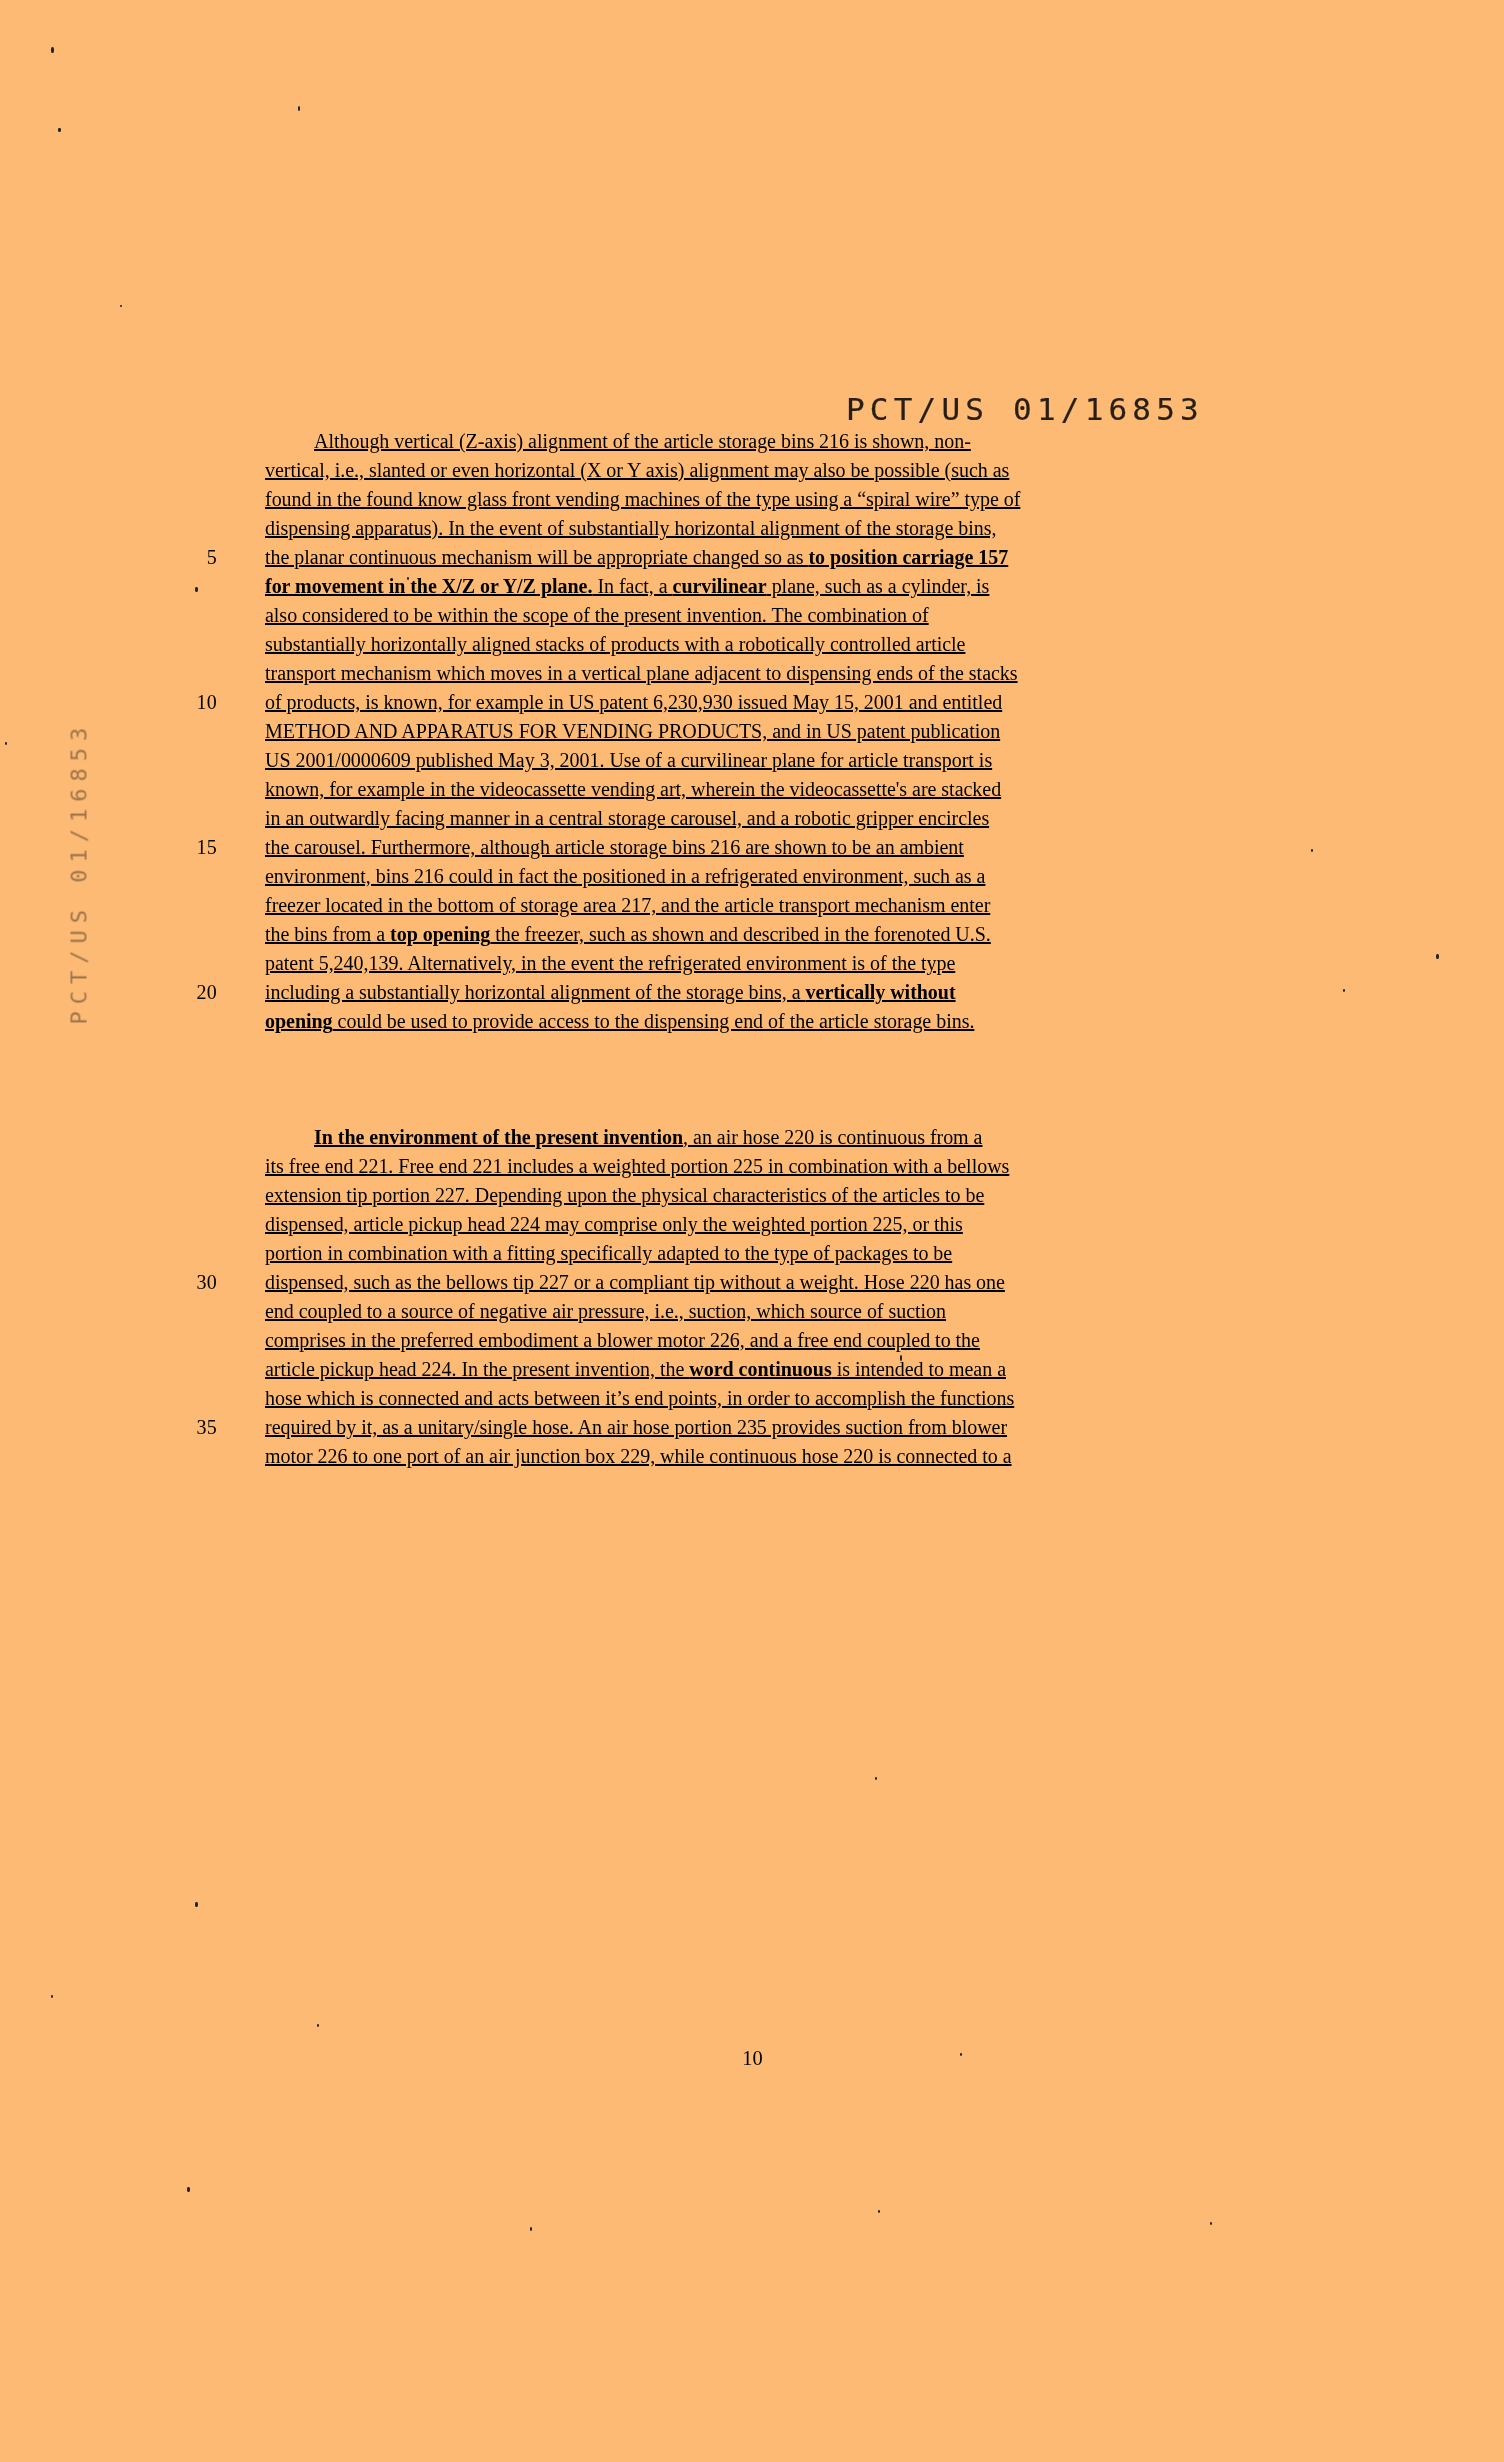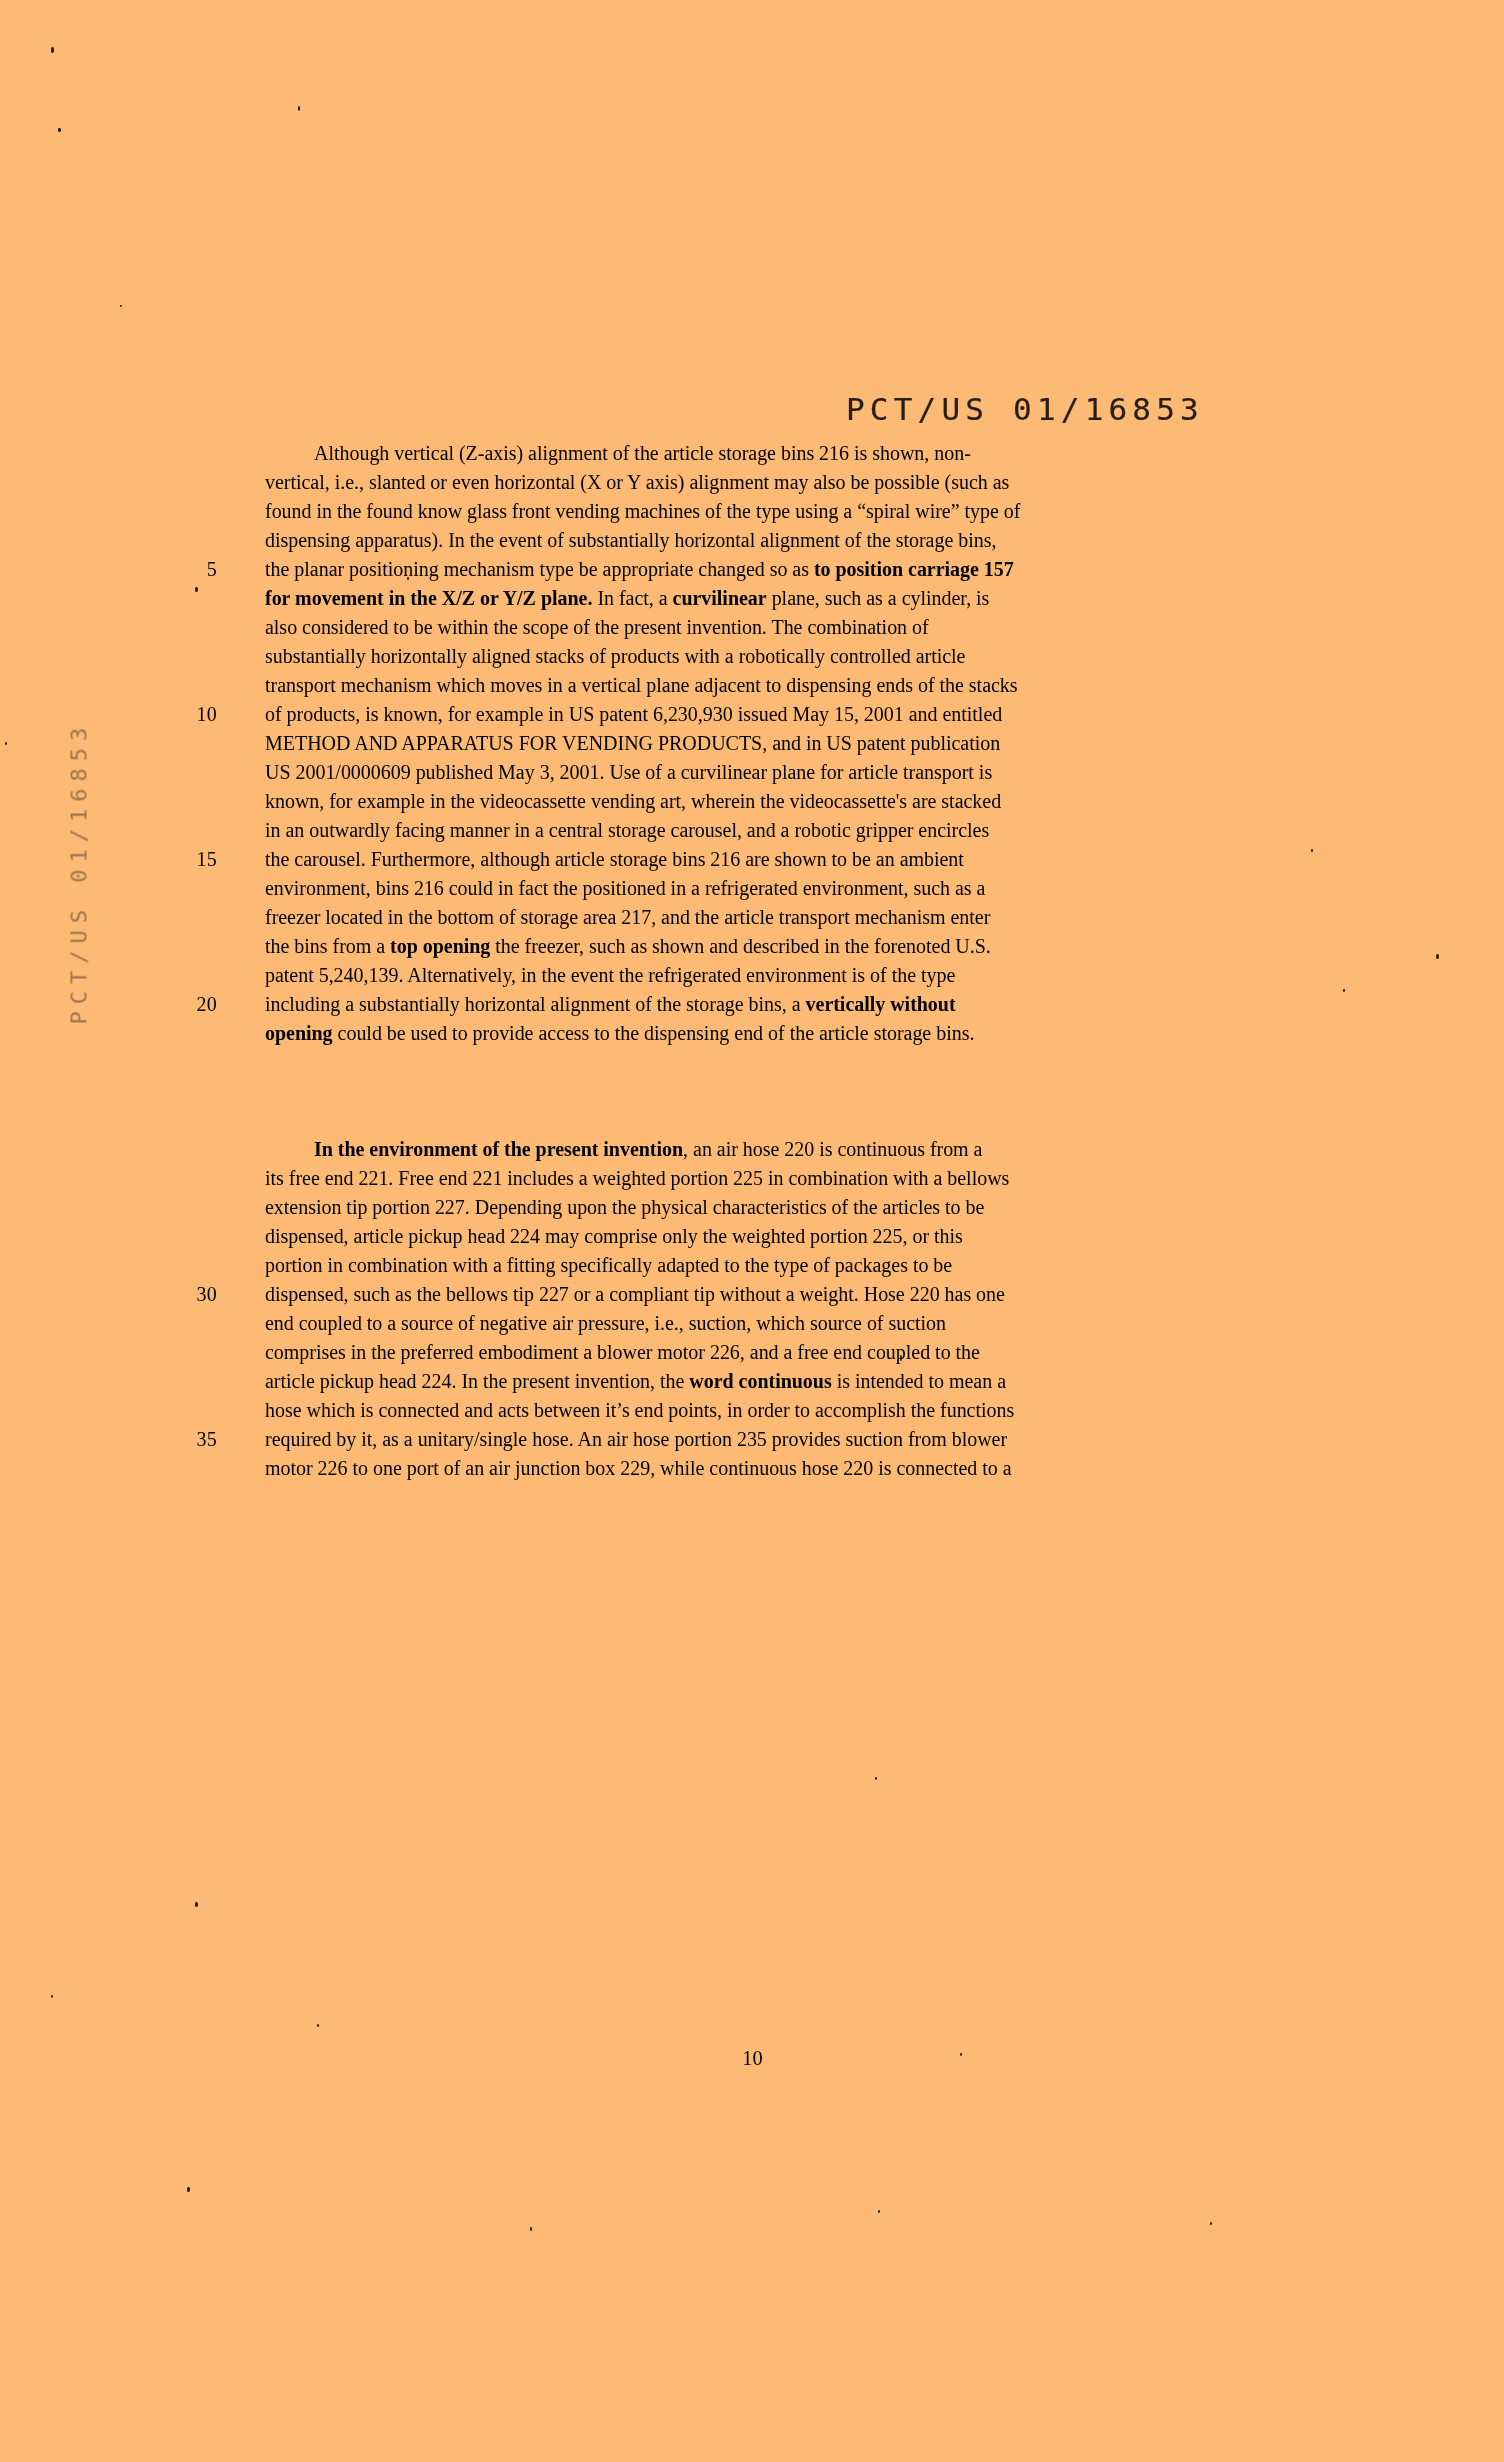--- a/index.html
+++ b/index.html
@@ -50,22 +50,23 @@
     color: #111;
     opacity: 0.42;
     white-space: nowrap;
     filter: blur(0.2px);
   }
 
   
   .body-block {
     position: absolute;
     left: 265px;
-    top: 439px;
+    top: 427px;
     width: 965px;
+    text-decoration: underline;
   }
 
   .text-line {
     position: relative;
     height: 29px;
     line-height: 29px;
     font-size: 20px;
     white-space: nowrap;
     letter-spacing: -0.03px;
   }
@@ -111,21 +112,21 @@
 
   <div class="header-stamp">PCT/US 01/16853</div>
 
   <div class="margin-stamp">PCT/US 01/16853</div>
 
   <div class="body-block">
       <div class="text-line"><span class="indent"></span><span>Although vertical (Z-axis) alignment of the article storage bins 216 is shown, non-</span></div>
       <div class="text-line"><span>vertical, i.e., slanted or even horizontal (X or Y axis) alignment may also be possible (such as</span></div>
       <div class="text-line"><span>found in the found know glass front vending machines of the type using a “spiral wire” type of</span></div>
       <div class="text-line"><span>dispensing apparatus).  In the event of  substantially horizontal alignment of the storage bins,</span></div>
-      <div class="text-line"><span class="ln">5</span><span>the planar positioning mechanism type be appropriate changed so as </span><b>to position carriage 157</b></div>
+      <div class="text-line"><span class="ln">5</span><span>the planar continuous mechanism will be appropriate changed so as </span><b>to position carriage 157</b></div>
       <div class="text-line"><b>for movement in the X/Z or Y/Z plane.</b><span>  In fact, a </span><b>curvilinear</b><span> plane, such as a cylinder, is</span></div>
       <div class="text-line"><span>also considered to be within the scope of the present invention.  The combination of</span></div>
       <div class="text-line"><span>substantially horizontally aligned stacks of products with a robotically controlled article</span></div>
       <div class="text-line"><span>transport mechanism which moves in a vertical plane adjacent to dispensing ends of the stacks</span></div>
       <div class="text-line"><span class="ln">10</span><span>of products, is known, for example in US patent 6,230,930 issued May 15, 2001 and entitled</span></div>
       <div class="text-line"><span>METHOD AND APPARATUS FOR VENDING PRODUCTS, and in US patent publication</span></div>
       <div class="text-line"><span>US 2001/0000609 published May 3, 2001.  Use of a curvilinear plane for article transport is</span></div>
       <div class="text-line"><span>known, for example in the videocassette vending art, wherein the videocassette's are stacked</span></div>
       <div class="text-line"><span>in an outwardly facing manner in a central storage carousel, and a robotic gripper encircles</span></div>
       <div class="text-line"><span class="ln">15</span><span>the carousel.  Furthermore, although article storage bins 216 are shown to be an ambient</span></div>

